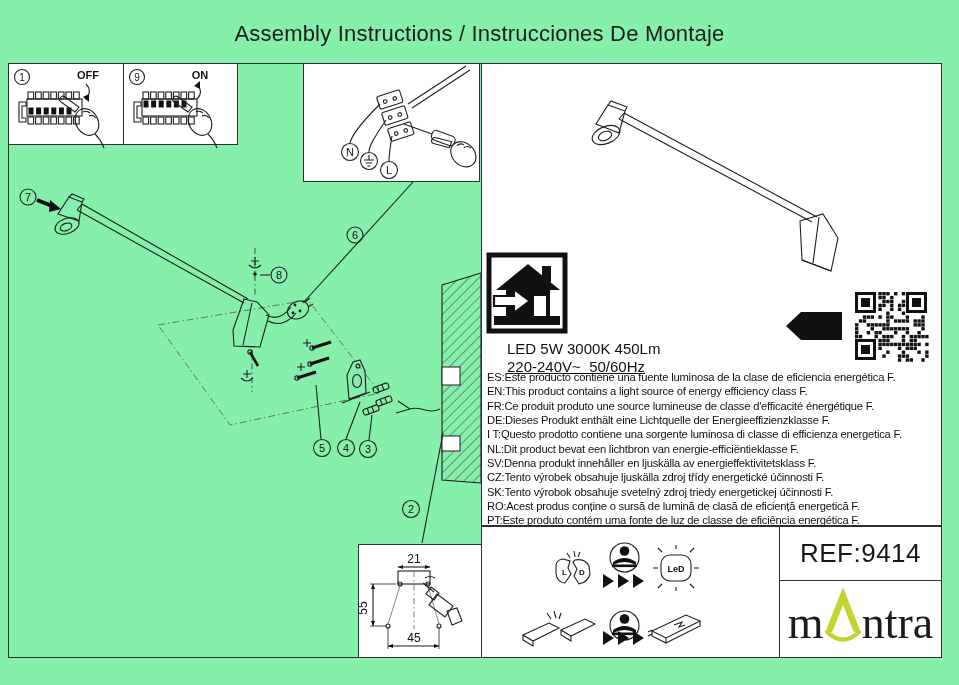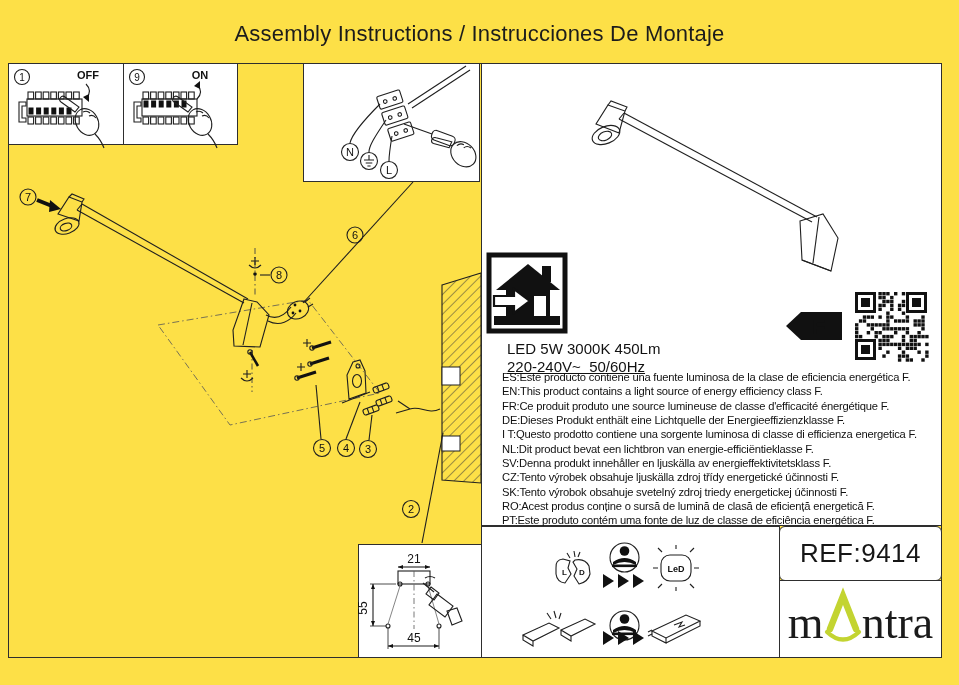--- a/index.html
+++ b/index.html
@@ -1,27 +1,27 @@
 <!DOCTYPE html>
 <html><head>
 <meta charset="utf-8">
 <style>
   html,body{margin:0;padding:0;background:#fff;}
   *{box-sizing:border-box;}
-  .page{position:relative;width:959px;height:685px;background:#fde047;font-family:"Liberation Sans",sans-serif;color:#1a1a1a;overflow:hidden;}
+  .page{position:relative;width:959px;height:685px;background:#86efac;font-family:"Liberation Sans",sans-serif;color:#1a1a1a;overflow:hidden;}
   .abs{position:absolute;}
   .box{position:absolute;border:1px solid #2e2e2e;background:#fff;}
   .nobg{background:transparent;}
   .title{position:absolute;top:21px;left:0;width:100%;text-align:center;font-size:22px;color:#1c1c1c;letter-spacing:0.2px;}
   .steplabel{font-weight:bold;font-size:11px;}
   .specline{position:absolute;left:6px;font-size:15px;color:#111;margin-left:19px;}
   .pre{white-space:pre;}
-  .langs{position:absolute;left:20px;top:306px;width:452px;}
+  .langs{position:absolute;left:5px;top:306px;width:452px;}
   .langs div{font-size:11.2px;line-height:14.35px;letter-spacing:-0.2px;white-space:nowrap;color:#111;}
-  .refcell{display:flex;align-items:center;justify-content:center;border-radius:6px;}
+  .refcell{display:flex;align-items:center;justify-content:center;}
   .reftext{font-size:26px;color:#161616;letter-spacing:0.5px;}
   .logo{display:flex;align-items:flex-end;justify-content:center;gap:1px;}
   .logo .lt{font-family:"Liberation Serif",serif;font-size:46px;line-height:40px;color:#1b1b1b;}
   svg{position:absolute;top:0;left:0;overflow:visible;}
   svg text{font-family:"Liberation Sans",sans-serif;fill:#111;}
   .ln{stroke:#1f1f1f;fill:none;stroke-width:1.1;}
   .fillb{fill:#111;stroke:none;}
 </style>
 </head>
 <body>

